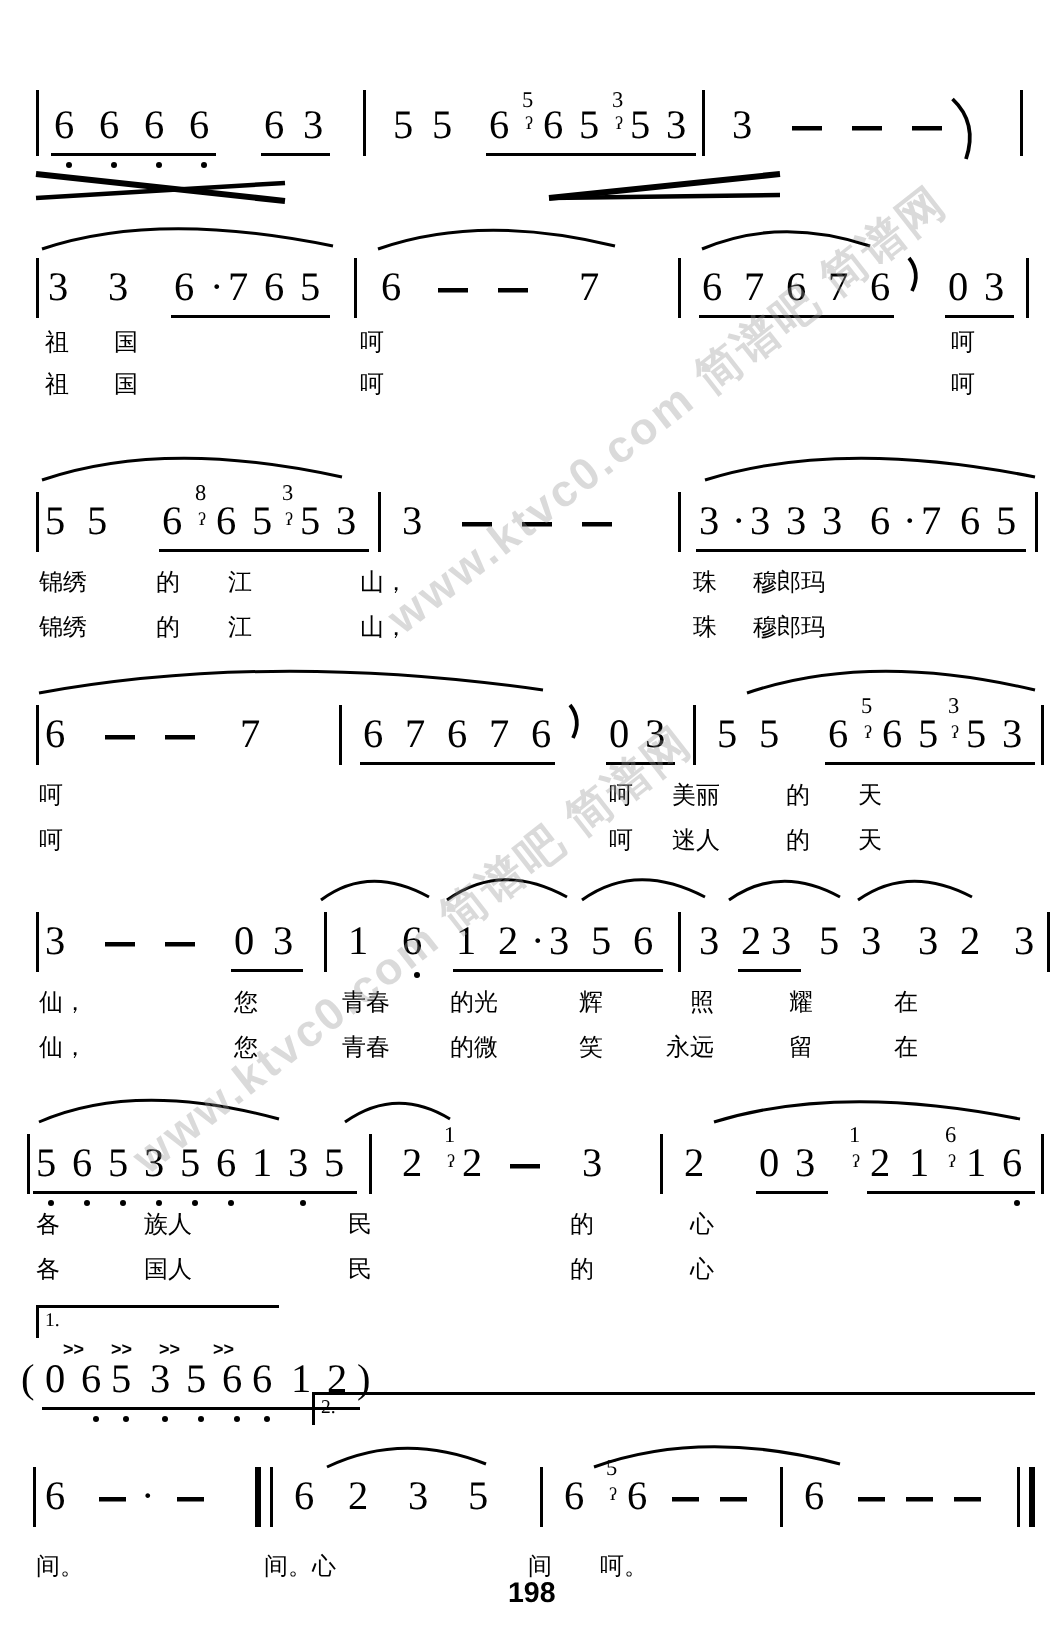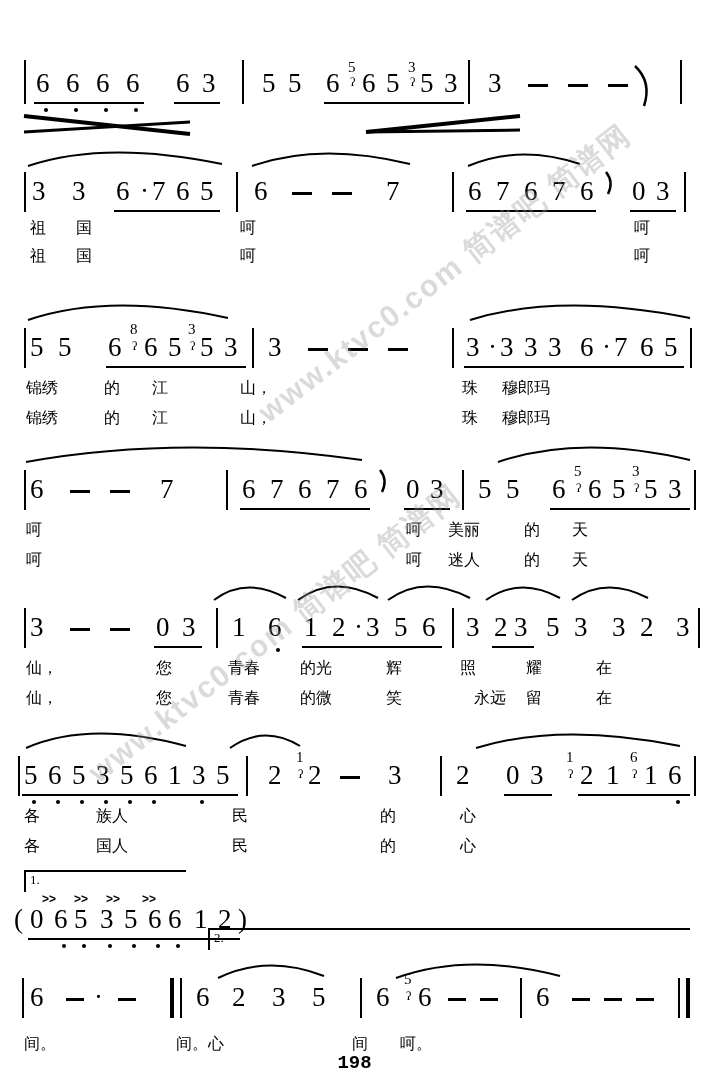--- a/index.html
+++ b/index.html
@@ -454,21 +454,21 @@
     <div class="ly" style="left:460px;">照</div>
     <div class="ly" style="left:526px;">耀</div>
     <div class="ly" style="left:596px;">在</div>
   </div>
   <div class="lyrics" style="top:126px;">
     <div class="ly" style="left:26px;">仙，</div>
     <div class="ly" style="left:156px;">您</div>
     <div class="ly" style="left:228px;">青春</div>
     <div class="ly" style="left:300px;">的微</div>
     <div class="ly" style="left:386px;">笑</div>
-    <div class="ly" style="left:474px;font-family:Liberation Mono, monospace;">永远</div>
+    <div class="ly" style="left:444px;font-family:Liberation Mono, monospace;">永远</div>
     <div class="ly" style="left:526px;">留</div>
     <div class="ly" style="left:596px;">在</div>
   </div>
 </div>
 
 <div class="system" style="top:706px;height:130px;">
   <div class="notes" style="top:24px;">
     <svg class="arcs" width="709" height="40" style="top:-14px;">
       <path d="M26 32 Q90 4 186 30" stroke="#000" stroke-width="2" fill="none"></path>
       <path d="M230 32 Q264 8 300 30" stroke="#000" stroke-width="2" fill="none"></path>
@@ -617,13 +617,13 @@
   </div>
 
   <div class="lyrics" style="top:168px;">
     <div class="ly" style="left:24px;">间。</div>
     <div class="ly" style="left:176px;">间。心</div>
     <div class="ly" style="left:352px;">间</div>
     <div class="ly" style="left:400px;">呵。</div>
   </div>
 </div>
 
-<div class="pagenum" style="top:1052px;font-family:Liberation Mono, monospace;">198</div>
+<div class="pagenum" style="top:1052px;">198</div>
 
 </body></html>

